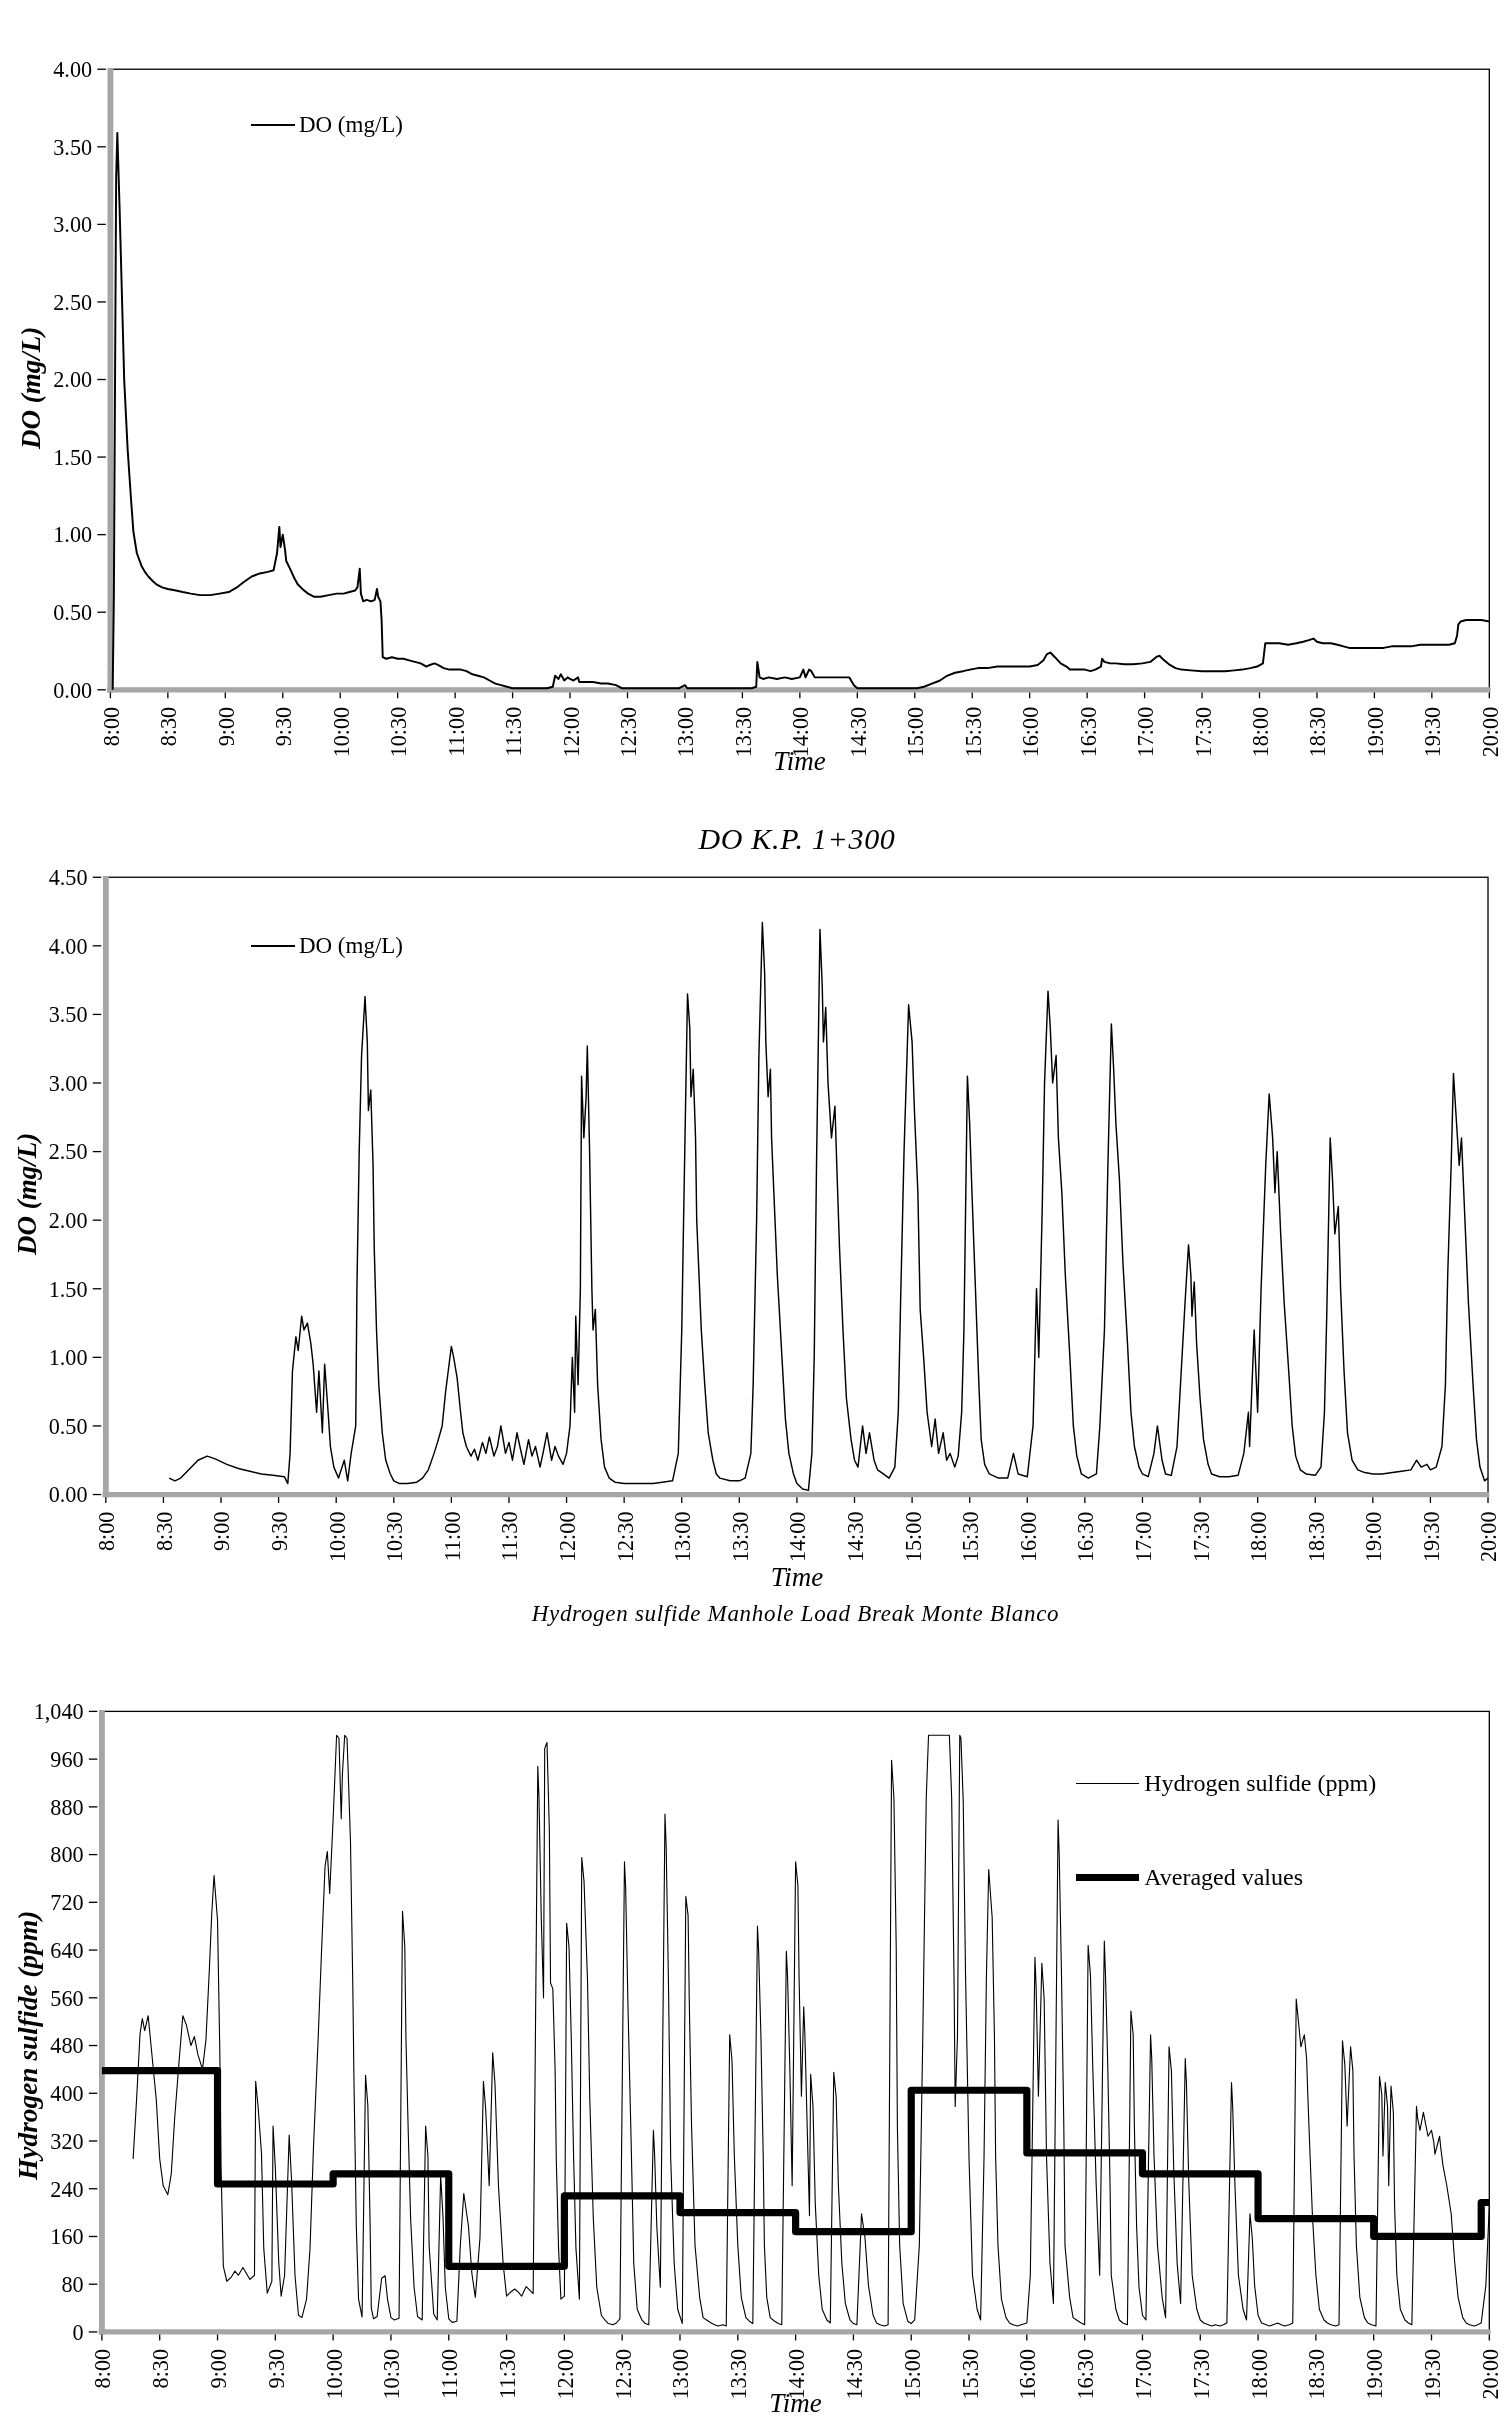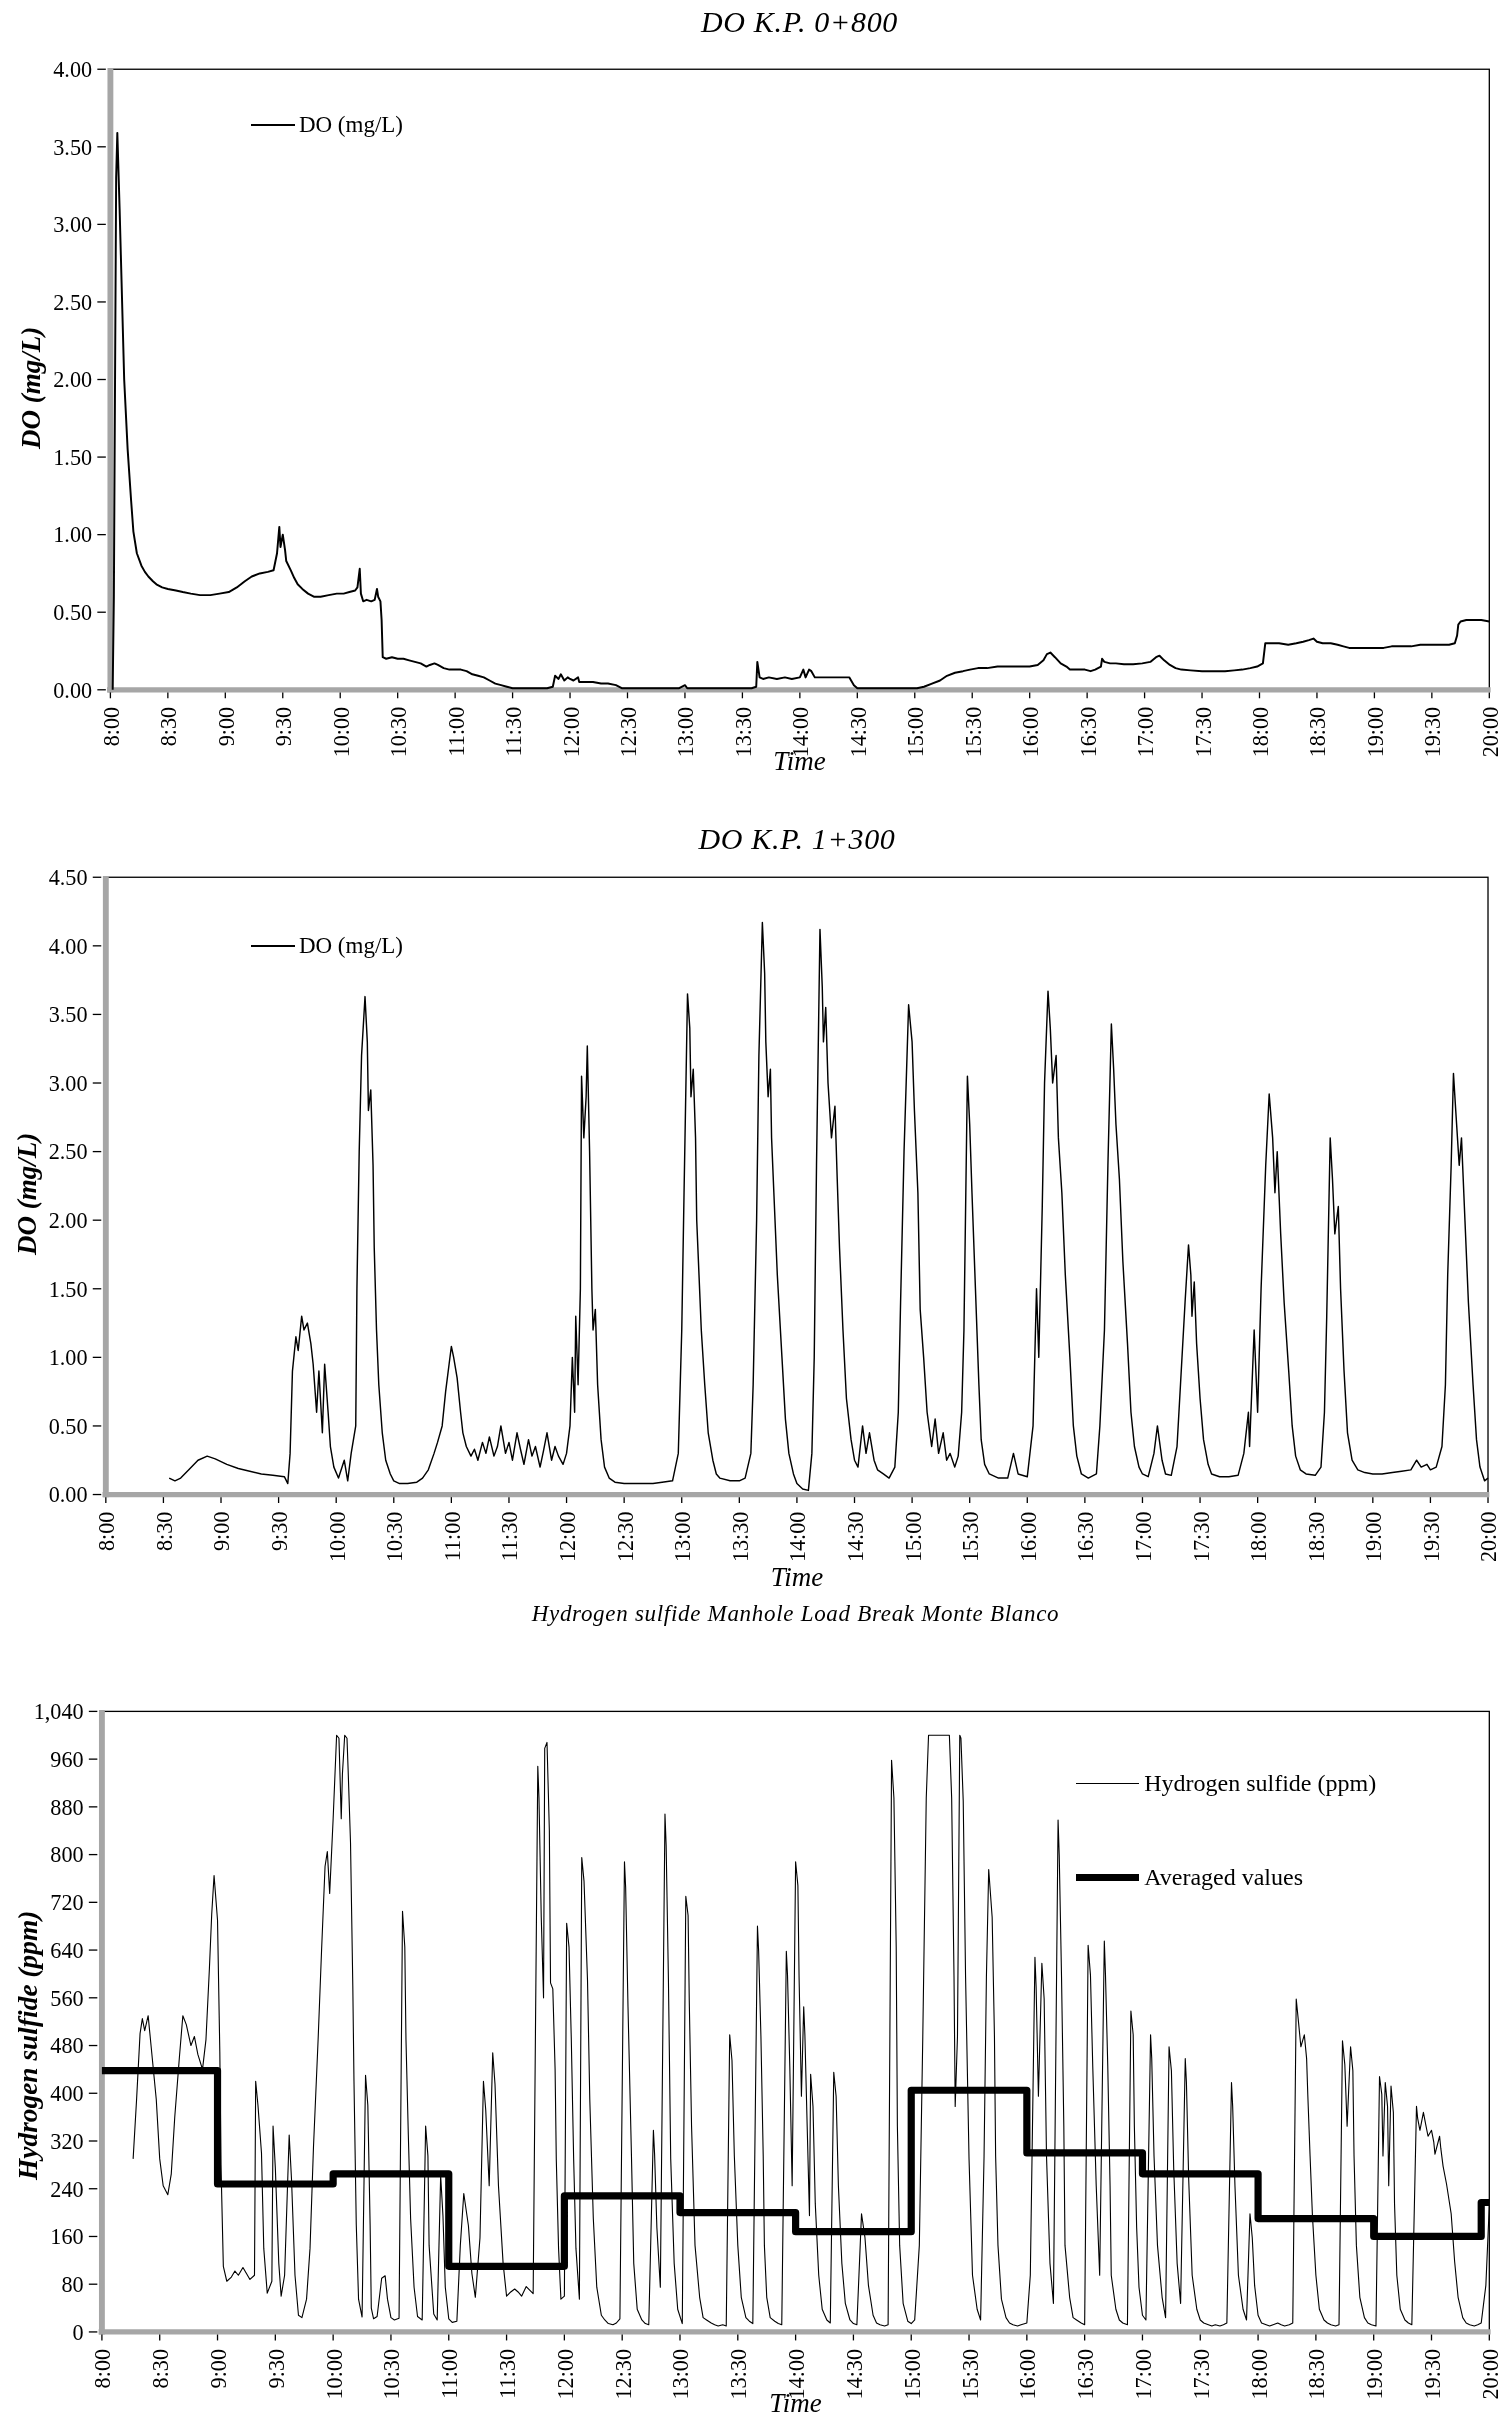--- a/index.html
+++ b/index.html
@@ -257,21 +257,20 @@
       <line x1="2103" y1="3574" x2="2103" y2="3583" stroke="#000000" stroke-width="2"></line>
       <text x="2116" y="3596" text-anchor="end" transform="rotate(-90 2116 3596)" font-family="&quot;Liberation Serif&quot;,&quot;DejaVu Serif&quot;,serif" font-size="34" fill="#000000">19:00</text>
       <line x1="2191.5" y1="3574" x2="2191.5" y2="3583" stroke="#000000" stroke-width="2"></line>
       <text x="2204.5" y="3596" text-anchor="end" transform="rotate(-90 2204.5 3596)" font-family="&quot;Liberation Serif&quot;,&quot;DejaVu Serif&quot;,serif" font-size="34" fill="#000000">19:30</text>
       <line x1="2280" y1="3574" x2="2280" y2="3583" stroke="#000000" stroke-width="2"></line>
       <text x="2293" y="3596" text-anchor="end" transform="rotate(-90 2293 3596)" font-family="&quot;Liberation Serif&quot;,&quot;DejaVu Serif&quot;,serif" font-size="34" fill="#000000">20:00</text>
       <polyline points="203.8,3305.1 209.1,3213.8 214.4,3113.3 217.9,3090.4 221.5,3108.7 226.8,3085.9 232.1,3140.7 239.2,3213.8 244.5,3305.1 249.8,3346.2 256.9,3359.9 262.2,3327.9 267.5,3241.2 274.6,3149.8 279.9,3085.9 285.2,3099.6 292.3,3131.5 297.6,3117.8 302.9,3145.2 310.0,3168.1 315.3,3122.4 320.6,3012.8 324.1,2930.6 327.7,2871.2 333.0,2939.7 336.5,3140.7 338.3,3314.2 341.9,3469.5 347.2,3492.4 354.2,3486.0 359.6,3476.8 364.9,3483.2 371.9,3471.3 377.3,3480.5 382.6,3489.6 389.6,3483.2 391.4,3186.3 394.9,3222.9 400.3,3296.0 403.8,3442.1 409.1,3510.6 416.2,3492.4 418.0,3254.9 421.5,3318.8 426.8,3465.0 430.4,3515.2 435.7,3483.2 442.7,3268.6 446.3,3337.1 451.6,3483.2 456.9,3544.4 462.2,3548.1 469.3,3519.8 474.6,3442.1 479.9,3286.8 487.0,3122.4 492.3,2985.4 497.6,2857.5 501.1,2834.7 504.7,2898.6 510.0,2784.4 515.3,2656.5 518.9,2661.1 522.4,2784.4 524.2,2715.9 527.7,2656.5 531.2,2661.1 533.0,2711.3 536.6,2821.0 540.1,3040.2 541.9,3186.3 545.4,3405.6 548.9,3519.8 554.3,3547.2 559.6,3177.2 563.1,3222.9 566.6,3405.6 568.4,3533.5 571.9,3549.9 577.3,3546.3 584.3,3487.8 589.6,3484.1 593.2,3519.8 598.5,3548.1 603.8,3551.7 610.9,3549.0 616.2,2926.0 619.7,2980.8 621.5,3122.4 625.1,3268.6 628.6,3396.4 633.9,3501.5 639.2,3546.3 646.3,3551.7 651.6,3254.9 655.1,3300.5 656.9,3437.5 664.0,3542.6 669.3,3551.7 674.6,3330.7 678.1,3391.9 681.7,3501.5 687.0,3549.9 692.3,3555.4 699.4,3553.6 704.7,3437.5 710.0,3358.1 717.1,3407.4 722.4,3480.5 727.7,3517.0 734.8,3425.7 740.1,3186.3 743.6,3230.2 748.9,3346.2 754.3,3142.5 757.8,3190.9 763.1,3346.2 770.2,3465.0 775.5,3515.2 780.8,3509.7 787.9,3504.2 793.2,3508.8 798.5,3515.2 805.6,3500.6 810.9,3506.1 816.2,3511.5 823.3,2704.0 825.1,2752.5 828.6,2935.1 832.1,3058.5 833.9,2676.6 837.4,2667.5 841.0,2802.7 842.8,3035.6 846.3,3044.8 849.8,3168.1 851.6,3305.1 855.1,3442.1 858.7,3519.8 864.0,3515.2 867.5,2944.3 871.1,2980.8 874.6,3122.4 878.2,3305.1 881.7,3442.1 887.0,3519.8 890.6,2843.8 894.1,2880.3 899.4,3031.1 902.9,3213.8 908.3,3396.4 913.6,3501.5 920.6,3544.4 925.9,3551.7 931.3,3557.2 938.3,3559.0 943.6,3556.3 949.0,3549.9 956.0,2850.2 957.8,2889.5 961.4,3072.2 966.7,3300.5 970.2,3465.0 975.5,3535.3 982.6,3551.7 987.9,3557.2 993.2,3559.0 1000.3,3261.3 1002.1,3297.8 1005.6,3410.1 1010.9,3501.5 1018.0,2777.1 1019.8,2825.5 1023.3,3031.1 1026.8,3305.1 1032.1,3465.0 1037.5,3535.3 1044.5,3557.2 1049.9,2903.2 1053.4,2932.4 1055.2,3063.0 1058.7,3254.9 1064.0,3437.5 1071.1,3517.0 1076.4,3548.1 1081.7,3551.7 1088.8,3556.3 1094.1,3559.0 1099.4,3560.9 1106.5,3559.0 1111.8,3560.9 1117.1,3115.1 1120.6,3154.4 1124.2,3300.5 1129.5,3437.5 1134.8,3517.0 1141.9,3548.1 1147.2,3553.6 1152.5,3557.2 1159.6,2948.8 1161.4,2987.2 1164.9,3117.8 1168.4,3300.5 1170.2,3437.5 1173.8,3517.0 1179.1,3548.1 1186.1,3553.6 1191.5,3557.2 1196.8,3559.0 1203.8,2987.2 1205.6,3023.8 1209.1,3163.5 1212.7,3346.2 1218.0,2850.2 1221.5,2886.7 1223.3,3026.5 1226.9,3209.2 1230.4,3072.2 1232.2,3115.1 1235.7,3254.9 1239.2,3391.9 1241.0,3175.4 1244.6,3224.7 1248.1,3373.6 1253.4,3483.2 1258.7,3535.3 1265.8,3551.7 1271.1,3556.3 1276.4,3172.6 1280.0,3209.2 1283.5,3346.2 1288.8,3465.0 1294.1,3526.2 1301.2,3551.7 1306.5,3557.2 1311.8,3559.0 1318.9,3389.1 1324.2,3425.7 1329.5,3498.8 1336.6,3544.4 1341.9,3556.3 1347.2,3559.0 1354.3,3560.9 1359.6,3559.0 1364.9,2694.9 1368.5,2752.5 1372.0,2980.8 1373.8,3254.9 1377.3,3437.5 1382.6,3526.2 1389.7,3553.6 1395.0,3557.2 1400.3,3551.7 1407.4,3437.5 1412.7,3117.8 1418.0,2752.5 1421.5,2656.5 1453.4,2656.5 1456.9,2752.5 1460.5,3026.5 1462.3,3224.7 1465.8,3117.8 1469.3,2656.5 1471.1,2661.1 1474.6,2757.0 1478.2,3026.5 1483.5,3305.1 1488.8,3483.2 1495.9,3535.3 1501.2,3551.7 1506.5,3300.5 1510.1,3026.5 1513.6,2862.1 1518.9,2935.1 1522.4,3117.8 1524.2,3300.5 1527.8,3437.5 1533.1,3519.8 1540.1,3548.1 1545.5,3556.3 1550.8,3559.0 1557.8,3560.9 1563.1,3559.0 1572.0,3556.3 1577.3,3483.2 1584.4,2996.3 1586.2,3042.0 1589.7,3209.2 1595.0,3005.5 1598.5,3060.3 1602.1,3300.5 1607.4,3465.0 1612.7,3526.2 1619.8,2786.3 1621.6,2841.1 1625.1,3026.5 1628.6,3254.9 1630.4,3437.5 1637.5,3517.0 1642.8,3548.1 1648.1,3551.7 1655.2,3556.3 1660.5,3559.0 1665.8,2978.1 1669.4,3023.8 1672.9,3163.5 1678.2,3346.2 1683.5,3483.2 1690.6,2971.7 1692.4,3023.8 1695.9,3163.5 1699.4,3346.2 1701.2,3483.2 1708.3,3535.3 1713.6,3551.7 1718.9,3556.3 1726.0,3559.0 1731.3,3078.6 1734.8,3115.1 1736.6,3254.9 1740.1,3410.1 1743.7,3501.5 1749.0,3544.4 1754.3,3551.7 1761.4,3115.1 1763.2,3151.6 1766.7,3300.5 1772.0,3437.5 1779.1,3517.0 1784.4,3548.1 1789.7,3133.4 1793.3,3169.9 1796.8,3318.8 1802.1,3465.0 1807.4,3526.2 1814.5,3151.6 1816.3,3188.2 1819.8,3337.1 1825.1,3483.2 1832.2,3535.3 1837.5,3551.7 1842.8,3556.3 1849.9,3559.0 1855.2,3560.9 1860.5,3559.0 1867.6,3560.9 1872.9,3559.0 1878.2,3556.3 1885.3,3188.2 1887.1,3224.7 1890.6,3346.2 1895.9,3483.2 1903.0,3535.3 1908.3,3551.7 1913.6,3389.1 1917.1,3425.7 1920.7,3498.8 1926.0,3544.4 1931.3,3556.3 1938.4,3559.0 1943.7,3560.9 1949.0,3559.0 1956.1,3556.3 1961.4,3559.0 1966.7,3560.9 1973.8,3559.0 1979.1,3556.3 1984.4,3060.3 1988.0,3096.8 1991.5,3133.4 1996.8,3115.1 2000.3,3151.6 2002.1,3206.4 2005.6,3300.5 2009.2,3391.9 2014.5,3483.2 2019.8,3535.3 2026.9,3551.7 2032.2,3556.3 2037.5,3559.0 2044.6,3560.9 2049.9,3559.0 2055.2,3124.2 2058.8,3160.8 2062.3,3254.9 2067.6,3133.4 2071.1,3169.9 2072.9,3300.5 2076.5,3437.5 2081.8,3517.0 2088.8,3548.1 2094.1,3556.3 2099.5,3559.0 2106.5,3560.9 2111.9,3179.0 2115.4,3206.4 2117.2,3300.5 2120.7,3188.2 2124.2,3224.7 2126.0,3346.2 2129.5,3193.7 2133.1,3233.8 2134.9,3373.6 2138.4,3483.2 2143.7,3535.3 2150.8,3551.7 2156.1,3556.3 2161.4,3559.0 2168.5,3224.7 2170.3,3243.0 2173.8,3261.3 2179.1,3233.8 2182.6,3252.1 2186.2,3270.4 2191.5,3261.3 2195.0,3279.5 2196.8,3297.8 2203.9,3270.4 2205.7,3288.7 2209.2,3316.1 2214.5,3343.5 2221.6,3389.1 2226.9,3462.2 2232.2,3517.0 2239.3,3548.1 2244.6,3556.3 2249.9,3559.0 2257.0,3560.9 2262.3,3559.0 2267.6,3556.3 2274.7,3498.8 2280.0,3376.3" fill="none" stroke="#000000" stroke-width="1.7" stroke-linejoin="round" stroke-linecap="butt" aria-label="Hydrogen sulfide (ppm)"></polyline>
       <polyline points="156.0,3169.9 333.0,3169.9 333.0,3343.5 510.0,3343.5 510.0,3327.9 687.0,3327.9 687.0,3469.5 864.0,3469.5 864.0,3361.7 1041.0,3361.7 1041.0,3387.3 1218.0,3387.3 1218.0,3416.5 1395.0,3416.5 1395.0,3200.0 1572.0,3200.0 1572.0,3296.0 1749.0,3296.0 1749.0,3327.9 1926.0,3327.9 1926.0,3396.4 2103.0,3396.4 2103.0,3423.8 2267.6,3423.8 2267.6,3371.8 2280.0,3371.8" fill="none" stroke="#000000" stroke-width="11" stroke-linejoin="round" stroke-linecap="butt" aria-label="Averaged values"></polyline>
     </svg>
 
-  <div class="chart-title" id="title1">DO K.P. 0+800</div>
   <div class="chart-title" id="title2">DO  K.P. 1+300</div>
   <div class="chart-title" id="title3">Hydrogen sulfide Manhole Load Break Monte Blanco</div>
 
   <div class="y-axis-title" id="ylab1">DO (mg/L)</div>
   <div class="y-axis-title" id="ylab2">DO (mg/L)</div>
   <div class="y-axis-title" id="ylab3">Hydrogen sulfide (ppm)</div>
 
   <div class="x-axis-title" id="xlab1">Time</div>
   <div class="x-axis-title" id="xlab2">Time</div>
   <div class="x-axis-title" id="xlab3">Time</div>

